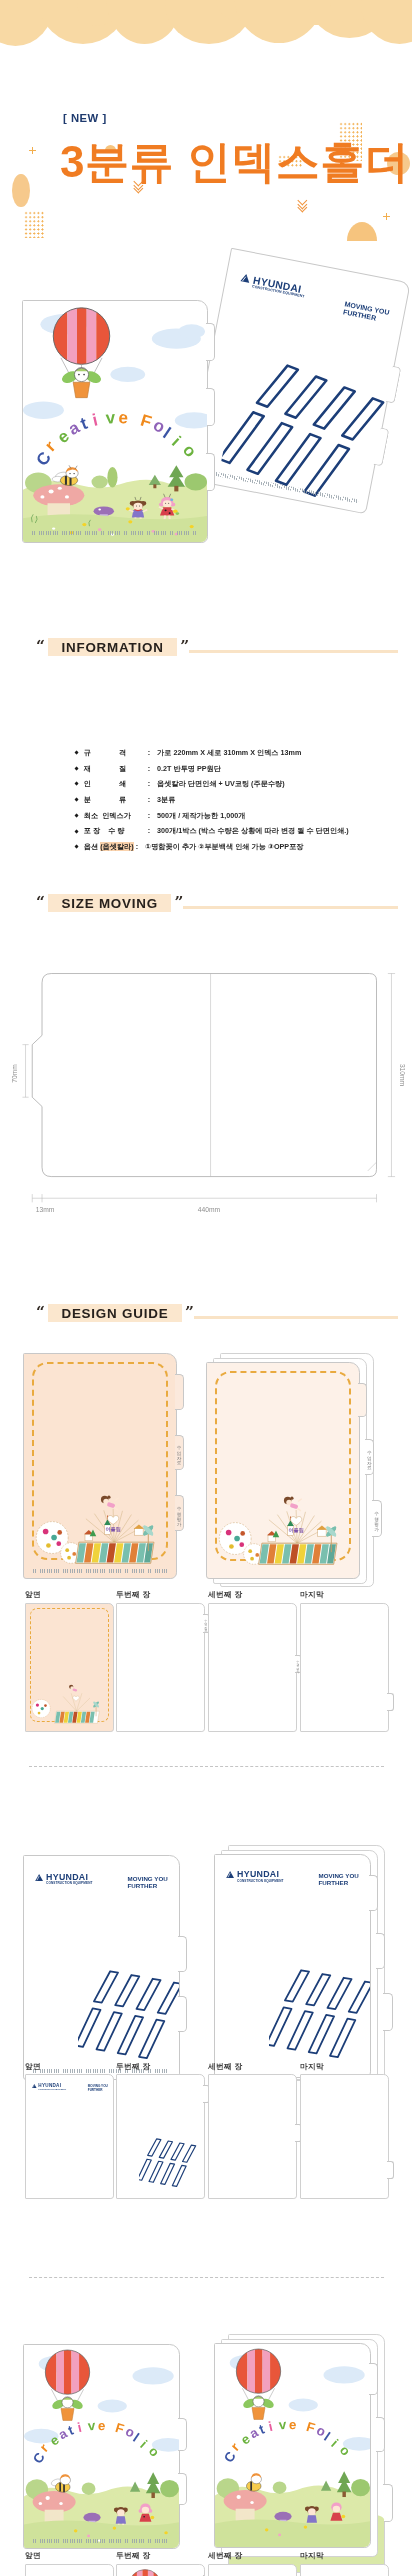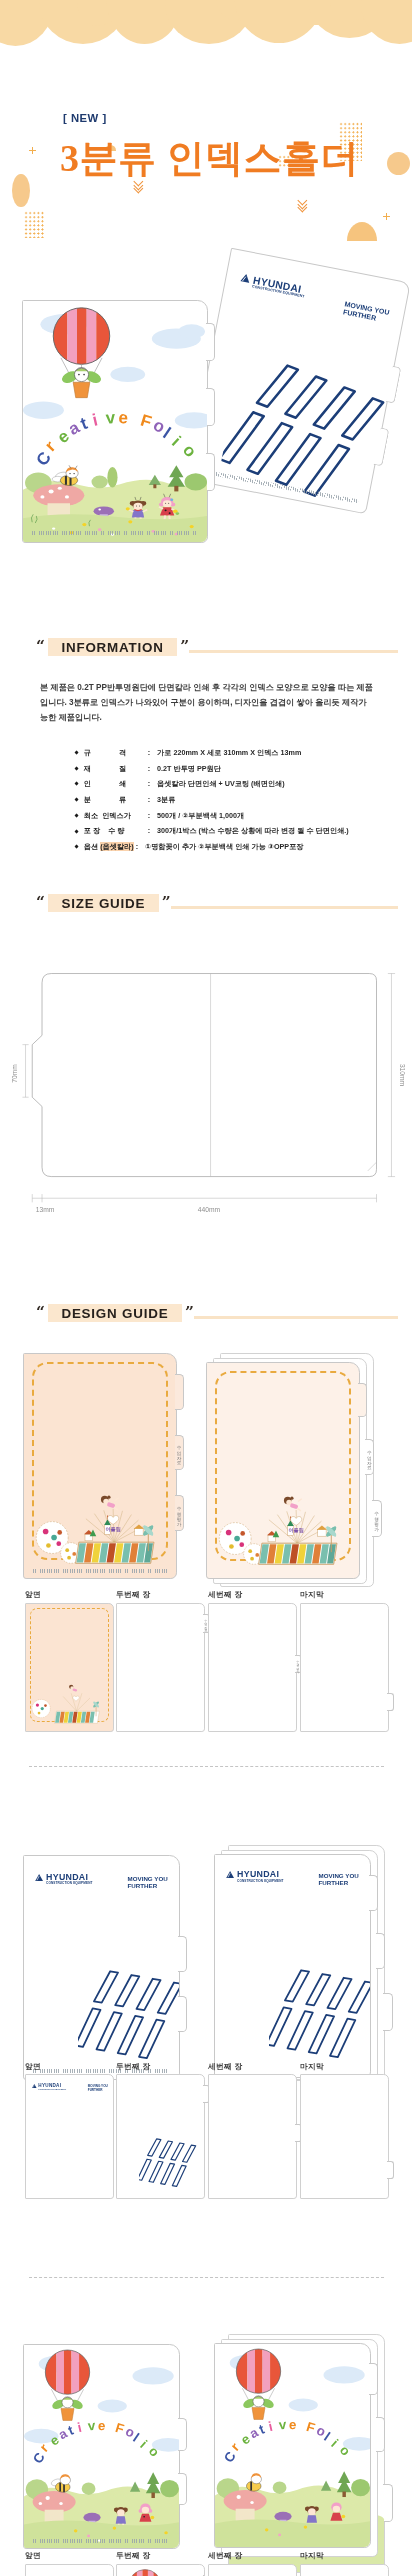--- a/index.html
+++ b/index.html
@@ -15,21 +15,21 @@
   .plus{position:absolute;width:6.7px;height:6.7px;}
   .plus::before,.plus::after{content:"";position:absolute;background:#F2AE4E;}
   .plus::before{left:2.6px;top:0;width:1.5px;height:6.7px;}
   .plus::after{left:0;top:2.6px;width:6.7px;height:1.5px;}
   .dome{position:absolute;background:#F6C47E;border-radius:50% 50% 0 0/100% 100% 0 0;}
   .odisc{position:absolute;background:#F6C98C;border-radius:50%;}
   .chev{position:absolute;}
   .chev i{display:block;width:5.7px;height:5.7px;border-right:1.5px solid #F0933B;border-bottom:1.5px solid #F0933B;transform:rotate(45deg);margin:-3.1px auto 0;}
   
   .badge{position:absolute;left:63px;top:112px;font-size:11.3px;font-weight:800;color:#1E3A6E;letter-spacing:0.5px;}
-  .title{position:absolute;left:60px;top:133px;font-size:38px;font-weight:900;color:#F07C22;letter-spacing:0.5px;font-family:Liberation Serif, serif;}
+  .title{position:absolute;left:60px;top:133px;font-size:44px;font-weight:900;color:#F07C22;letter-spacing:0.5px;}
   
   .folder{position:absolute;background:#fff;border:0.5px solid #c8c8c8;border-radius:1.5px 10.3px 6.2px 3.1px;}
   .tab{position:absolute;right:-8.2px;width:8.2px;background:#fff;border:0.5px solid #c8c8c8;border-left:none;border-radius:0 4.6px 4.6px 0;display:flex;align-items:center;justify-content:center;z-index:0;}
   .tabA{top:9%;height:15%;} .tabB{top:36%;height:15%;} .tabC{top:63%;height:15%;}
   .vt{writing-mode:vertical-rl;font-size:4.6px;color:#777;letter-spacing:0.5px;}
   .hatch{position:absolute;left:9.3px;right:9.3px;height:3.6px;background:repeating-linear-gradient(90deg,#98a3ab 0 0.8px,transparent 0.8px 2.3px);opacity:.85;}
   .sheet{position:absolute;background:#fff;border:0.5px solid #d2d2d2;border-radius:1.5px 8.2px 5.2px 2.1px;}
   .clip{position:absolute;inset:0;overflow:hidden;border-radius:1.5px 10.3px 6.2px 3.1px;}
   
   .hylogo{position:absolute;display:flex;gap:2.6px;align-items:flex-start;}
@@ -307,70 +307,69 @@
     </div>
   </div>
 
   <div class="sechead" style="top:638px;">
     <span class="q">“</span>
     <span class="sectitle">INFORMATION</span>
     <span class="q">”</span>
     <span class="rule"></span>
   </div>
 
-  <div class="desc">본 제품은 0.2T PP반투명원단에 단면칼라 인쇄 후 각각의 인덱스 모양으로 모양을 따는 제품입니다. 3분류로 인덱스가 나와있어 구분이 용이하며, 디자인을 겹겹이 쌓아 올리듯 제작가능한 제품입니다.</div>
 
   <div class="specs">
     <div class="spec">
         <span class="b"></span>
         <span class="lab"><span>규              격</span><span class="hl"></span></span>
         <span class="col">:</span>
         <span class="val">가로 220mm X 세로 310mm X 인덱스 13mm</span>
       </div>
     <div class="spec">
         <span class="b"></span>
         <span class="lab"><span>재              질</span><span class="hl"></span></span>
         <span class="col">:</span>
         <span class="val">0.2T 반투명 PP원단</span>
       </div>
     <div class="spec">
         <span class="b"></span>
         <span class="lab"><span>인              쇄</span><span class="hl"></span></span>
         <span class="col">:</span>
-        <span class="val">옵셋칼라 단면인쇄 + UV코팅 (배면인쇄)</span>
+        <span class="val">옵셋칼라 단면인쇄 + UV코팅 (주문수량)</span>
       </div>
     <div class="spec">
         <span class="b"></span>
         <span class="lab"><span>분              류</span><span class="hl"></span></span>
         <span class="col">:</span>
         <span class="val">3분류</span>
       </div>
     <div class="spec">
         <span class="b"></span>
         <span class="lab"><span>최소  인덱스가</span><span class="hl"></span></span>
         <span class="col">:</span>
-        <span class="val">500개 / ②부분백색 1,000개</span>
+        <span class="val">500개 / 제작가능한 1,000개</span>
       </div>
     <div class="spec">
         <span class="b"></span>
         <span class="lab"><span>포 장    수 량</span><span class="hl"></span></span>
         <span class="col">:</span>
         <span class="val">300개/1박스 (박스 수량은 상황에 따라 변경 될 수 단면인쇄.)</span>
       </div>
     <div class="spec">
         <span class="b"></span>
         <span class="lab" style="width:auto;"><span>옵션 </span><span class="hl">(옵셋칼라)</span></span>
         <span class="col" style="margin-left:2.1px;">:</span>
         <span class="val">①명함꽂이 추가 ②부분백색 인쇄 가능 ③OPP포장</span>
       </div>
   </div>
 
   <div class="sechead" style="top:894px;">
     <span class="q">“</span>
-    <span class="sectitle">SIZE GUIDE</span>
+    <span class="sectitle">SIZE MOVING</span>
     <span class="q">”</span>
     <span class="rule"></span>
   </div>
 
   <svg class="sizesvg" width="397" height="268" viewBox="0 0 770 520">
     <path d="M80,34 H697 Q711,34 711,48 V414 Q711,428 697,428 H80 Q62,428 62,410 V292 L43,274 V172 L62,154 V52 Q62,34 80,34 Z" fill="none" stroke="#9a9a9a" stroke-width="1.3"></path>
     <line x1="389" y1="34" x2="389" y2="428" stroke="#b7b7b7" stroke-width="1"></line>
     <path d="M711,400 L694,417" stroke="#b7b7b7" stroke-width="1" fill="none"></path>
 
     <line x1="30" y1="172" x2="30" y2="274" stroke="#b3b3b3"></line>

